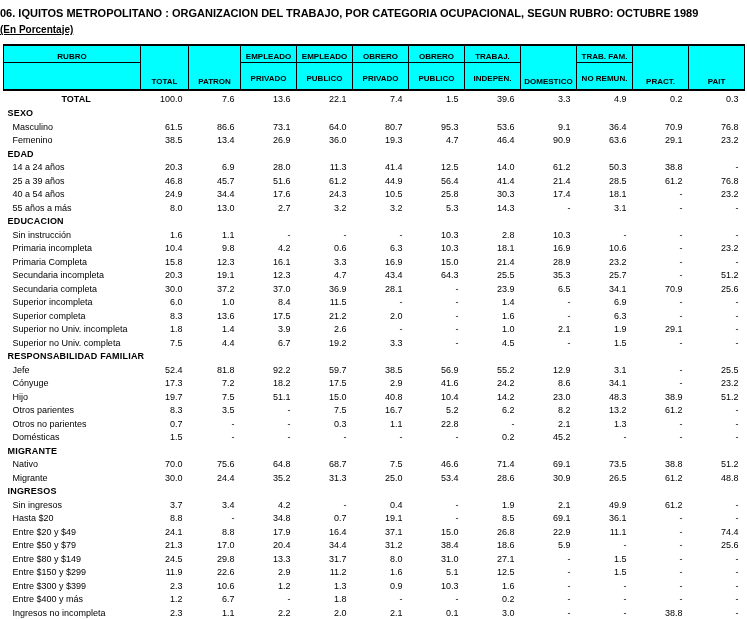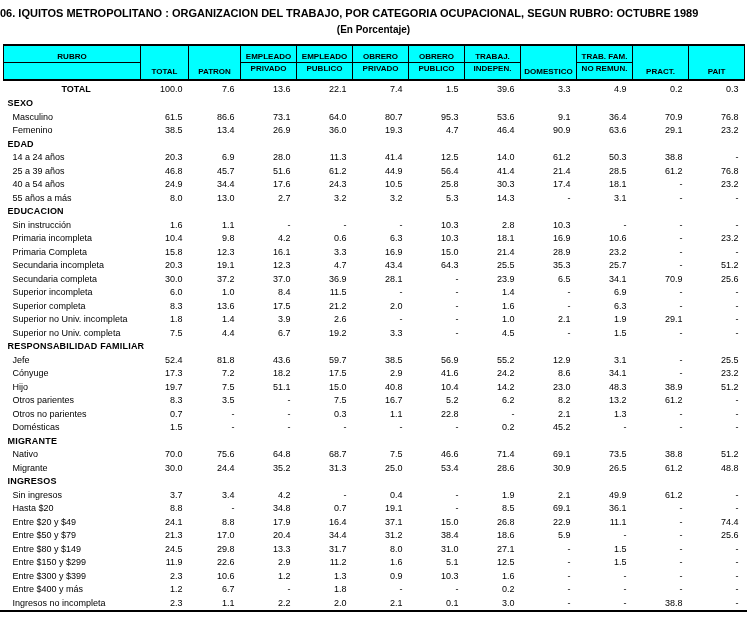--- a/index.html
+++ b/index.html
@@ -6,36 +6,36 @@
   body {
     width:747px; height:619px; overflow:hidden;
     font-family:"Liberation Sans", sans-serif; color:#000;
     -webkit-font-smoothing:none;
   }
   .title {
     font-weight:bold; font-size:11px;
     padding-top:7px; letter-spacing:0px; white-space:nowrap;
   }
   .subtitle {
-    text-align:center; font-weight:bold; font-size:10px; padding-top:5px;
+    font-weight:bold; font-size:10px; padding-top:5px;text-decoration:underline;
   }
   table#occ {
     border-collapse:collapse; table-layout:fixed;
     width:741px; margin:9px 3px 0 3px;
   }
   thead th {
     background:var(--header-bg, #00ffff);
     border-left:1px solid #000; border-right:1px solid #000;
     font-size:8px; font-weight:bold; 
     padding:0; height:15px; white-space:nowrap; overflow:hidden;
   }
   thead tr:first-child th { border-top:2px solid #000; }
   thead th.tall { border-top:2px solid #000; vertical-align:bottom; padding-bottom:3px; }
   thead th.split-top { border-bottom:1px solid #000; vertical-align:bottom; padding-bottom:1px; }
-  thead th.split-bottom { vertical-align:top; padding-top:1px; }
+  thead th.split-bottom { vertical-align:top; padding-top:11px; }
   thead { border-bottom:2px solid #000; }
   tbody td {
     font-size:9px; padding:0; height:13.5px; line-height:13.5px;
     white-space:nowrap; overflow:visible;
   }
   tbody tr:first-child td { height:16px; line-height:16px; }
   td.num { text-align:right; padding-right:6px; }
   td.label-item { padding-left:9px; }
   td.label-section { padding-left:4px; font-weight:bold; letter-spacing:0.2px; }
   td.label-total { padding-left:58px; font-weight:bold; }
@@ -366,21 +366,21 @@
         <td class="num"></td>
         <td class="num"></td>
         <td class="num"></td>
         <td class="num"></td>
         <td class="num"></td>
       </tr>
       <tr class="item-row">
         <td class="label-item">Jefe</td>
         <td class="num">52.4</td>
         <td class="num">81.8</td>
-        <td class="num">43.6</td>
+        <td class="num">92.2</td>
         <td class="num">59.7</td>
         <td class="num">38.5</td>
         <td class="num">56.9</td>
         <td class="num">55.2</td>
         <td class="num">12.9</td>
         <td class="num">3.1</td>
         <td class="num">-</td>
         <td class="num">25.5</td>
       </tr>
       <tr class="item-row">

